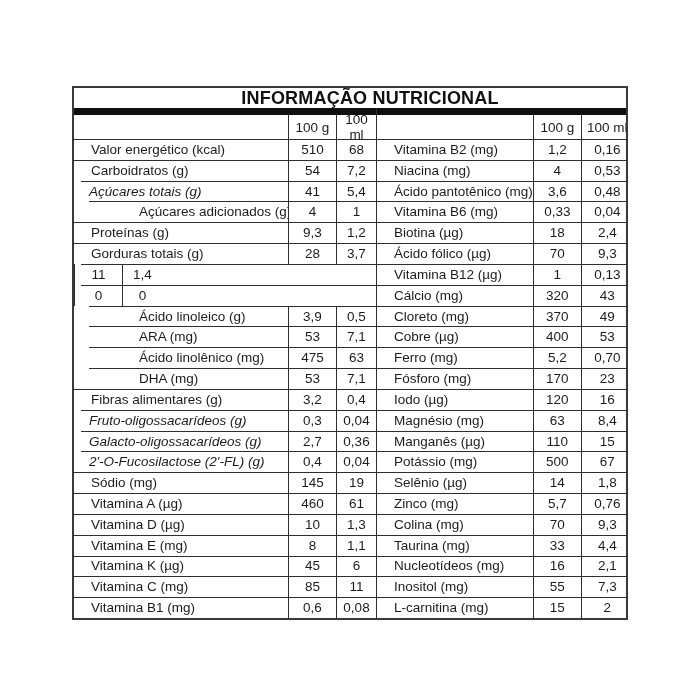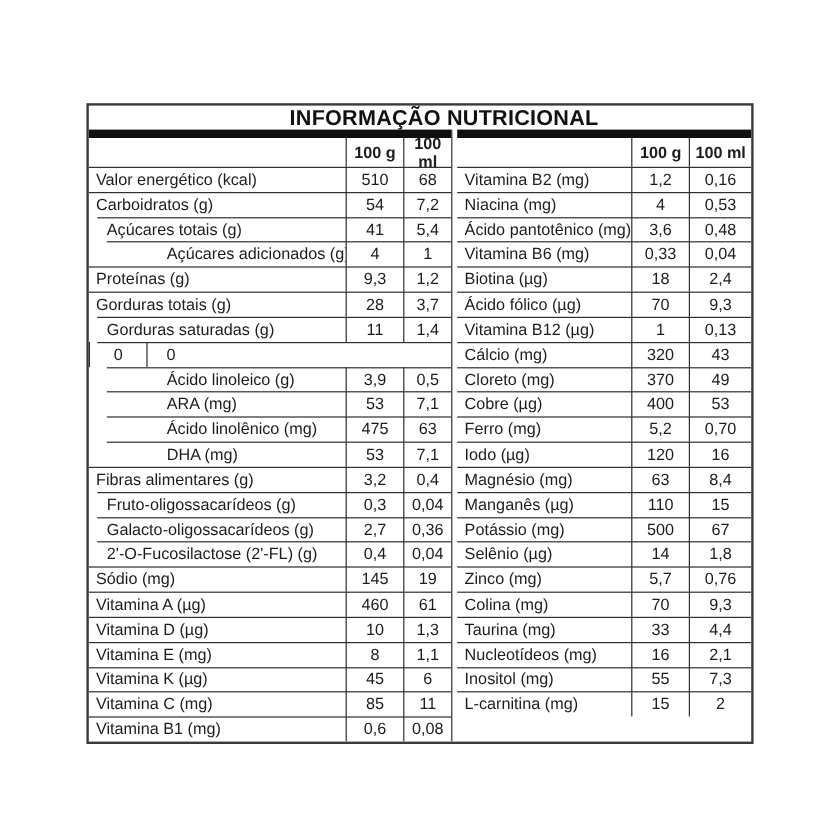--- a/index.html
+++ b/index.html
@@ -19,32 +19,32 @@
   }
   .content{display:flex;align-items:stretch;}
   .half{display:flex;flex-direction:column;}
   .half-left{width:303px;}
   .half-left .inner{border-right:1px solid #2e2e2e;}
   .spacer{width:14px;}
   .half-right{flex:1;}
   .bar{height:7px;background:#0f0f0f;}
   .hrow{
     height:24px;display:flex;align-items:stretch;
-    font-weight:bold;font-size:13.5px;
+    font-weight:normal;font-size:13.5px;
   }
   .row{
     position:relative;height:20.83px;display:flex;align-items:stretch;
     font-size:13.5px;
   }
   .sep{position:absolute;top:0;left:0;right:0;height:1px;background:#2e2e2e;}
   .row.indent-1 .sep{left:7px;}
   .row.indent-2 .sep{left:15px;}
   .cell{display:flex;align-items:center;box-sizing:border-box;}
-  .cell.label{flex:1;padding-left:6px;overflow:hidden;white-space:nowrap;}
-  .row.indent-1 .cell.label{padding-left:15px;}
+  .cell.label{flex:1;padding-left:17px;overflow:hidden;white-space:nowrap;}
+  .row.indent-1 .cell.label{padding-left:15px;font-style:italic;}
   .row.indent-2 .cell.label{padding-left:27px;margin-left:38px;}
   .cell.val{justify-content:center;border-left:1px solid #2e2e2e;text-align:center;}
   .half-left .cell.g{width:48px;}
   .half-left .cell.ml{width:40px;}
   .half-right .cell.g{width:48px;}
   .half-right .cell.ml{width:52px;}
 </style>
 </head>
 <body>
 
@@ -99,21 +99,20 @@
 
             <div class="row indent-0">
               <div class="sep"></div>
               <div class="cell label">Gorduras totais (g)</div>
               <div class="cell val g">28</div>
               <div class="cell val ml">3,7</div>
             </div>
 
             <div class="row indent-1">
               <div class="sep"></div>
-              <div class="cell label">Gorduras saturadas (g)</div>
               <div class="cell val g">11</div>
               <div class="cell val ml">1,4</div>
             </div>
 
             <div class="row indent-1">
               <div class="sep"></div>
               <div class="cell val g">0</div>
               <div class="cell val ml">0</div>
             </div>
 
@@ -307,20 +306,26 @@
               <div class="cell val ml">53</div>
             </div>
 
             <div class="row indent-0">
               <div class="sep"></div>
               <div class="cell label">Ferro (mg)</div>
               <div class="cell val g">5,2</div>
               <div class="cell val ml">0,70</div>
             </div>
 
+            <div class="row indent-0">
+              <div class="sep"></div>
+              <div class="cell label">Fósforo (mg)</div>
+              <div class="cell val g">170</div>
+              <div class="cell val ml">23</div>
+            </div>
 
             <div class="row indent-0">
               <div class="sep"></div>
               <div class="cell label">Iodo (µg)</div>
               <div class="cell val g">120</div>
               <div class="cell val ml">16</div>
             </div>
 
             <div class="row indent-0">
               <div class="sep"></div>

